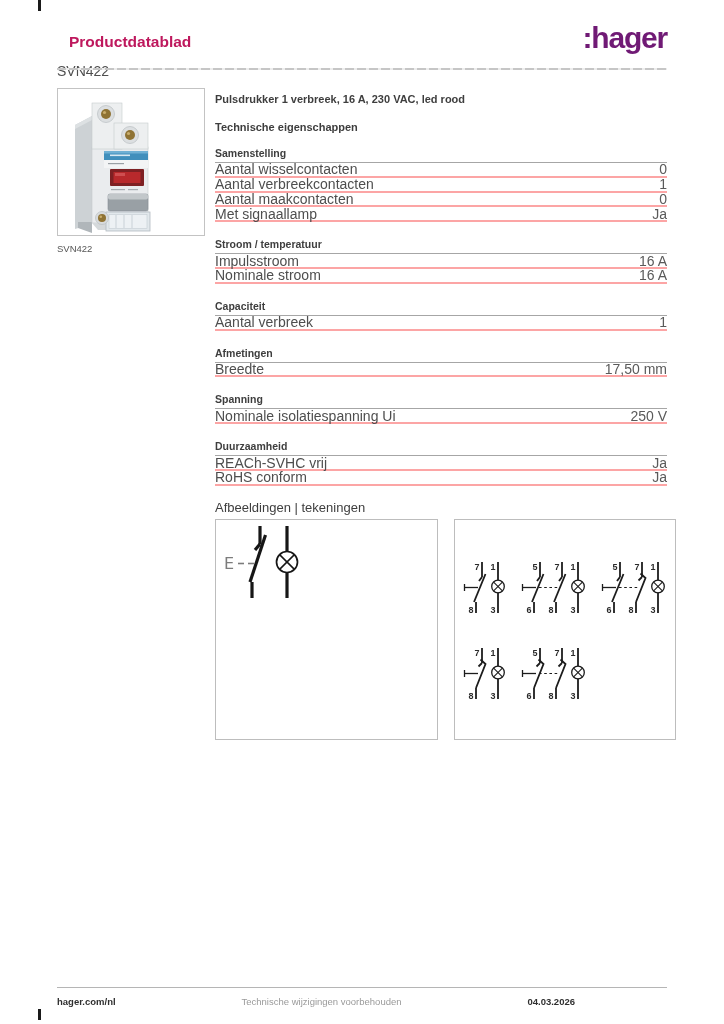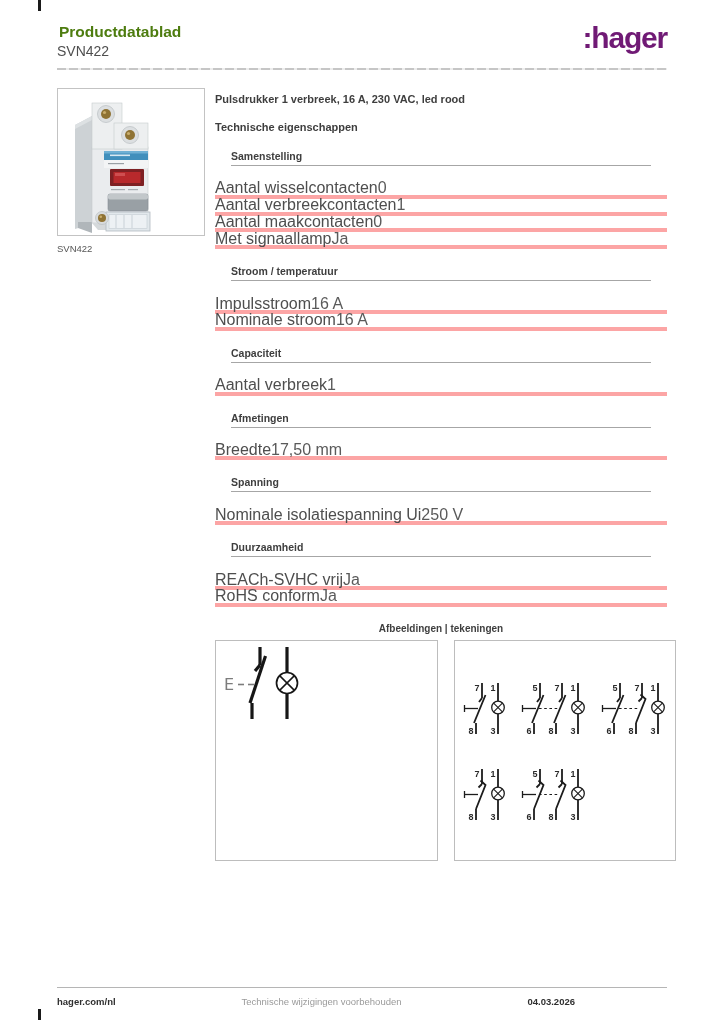--- a/index.html
+++ b/index.html
@@ -4,45 +4,45 @@
 <style>
   html,body{margin:0;padding:0;background:#ffffff;}
   .page{position:relative;width:724px;height:1024px;background:#fff;overflow:hidden;
         font-family:"Liberation Sans",sans-serif;-webkit-font-smoothing:antialiased;}
   .crop-mark{position:absolute;left:38px;width:3px;height:11px;background:#1a1a1a;}
   .crop-mark.top{top:0;}
   .crop-mark.bottom{top:1009px;}
 
   
   .hdr{position:absolute;left:57px;top:20px;width:610px;display:flex;justify-content:space-between;align-items:flex-start;}
-  .hdr h1{margin:2px;font-size:15.5px;font-weight:bold;color:#4d7c0f;line-height:19px;}
+  .hdr h1{margin:12px;font-size:15.5px;font-weight:bold;color:#be185d;line-height:19px;}
   .hdr .code{font-size:14px;color:#4f4f4f;line-height:17px;}
   .logo{font-size:30px;font-weight:bold;color:#701a75;letter-spacing:-1.2px;line-height:32px;margin-top:2px;}
   .hdr-rule{position:absolute;left:57px;top:68px;width:610px;height:2px;
             background:repeating-linear-gradient(90deg,#c6c6c6 0 9px,#ededed 9px 12px);}
 
   
   .content{position:absolute;left:57px;top:88px;width:621px;display:flex;align-items:flex-start;}
   aside{width:148px;margin-right:10px;flex:none;}
   .img-box{width:146px;height:146px;border:1px solid #c3c3c3;background:#fff;}
   .img-caption{margin-top:7px;font-size:9.5px;color:#565656;}
 
   main{width:463px;flex:none;}
   .prod-title{margin:5px 0 14px;font-size:11px;font-weight:bold;color:#3e3e3e;line-height:13px;width:452px;}
   .tech-heading{margin:15px 0 0;font-size:11px;font-weight:bold;color:#3e3e3e;line-height:13px;width:452px;}
   #spec-sections{margin-top:13px;width:452px;}
   .section{margin-bottom:16px;}
-  .section-title{margin:16px;padding-bottom:3px;font-size:10.5px;font-weight:bold;color:#3e3e3e;
+  .section-title{margin:0;padding-bottom:3px;font-size:10.5px;font-weight:bold;color:#3e3e3e;
                  border-bottom:1px solid #a6a6a6;line-height:12px;}
-  .spec-row{display:flex;align-items:center;height:12.8px;
-            border-bottom:4px solid #fca5a5;font-size:16px;}
+  .spec-row{display:flex;justify-content:space-between;align-items:center;height:12.8px;
+            border-bottom:2px solid #fca5a5;font-size:14px;}
   .spec-label{color:#4e4e4e;}
   .spec-value{color:#5a5a5a;}
 
-  .drawings-heading{margin:12px 0 0;font-size:10px;font-weight:bold;color:#3e3e3e;line-height:12px;width:452px;text-align:center;}
+  .drawings-heading{margin:12px 0 0;font-size:13px;font-weight:normal;color:#3e3e3e;line-height:12px;width:452px;}
   .drawings-row{margin-top:5px;display:flex;gap:16px;}
   .dbox{border:1px solid #bdbdbd;background:#fff;flex:none;}
   .dbox.left{width:221px;height:219px;}
   .dbox.right{width:220px;height:219px;}
   .sd-row{display:flex;align-items:flex-start;gap:14px;}
   .sd-row1{margin:35px 0 0 8px;}
   .sd-row2{margin:22px 0 0 8px;}
 
   
   .ftr-rule{position:absolute;left:57px;top:987px;width:610px;height:1px;background:#b5b5b5;}

